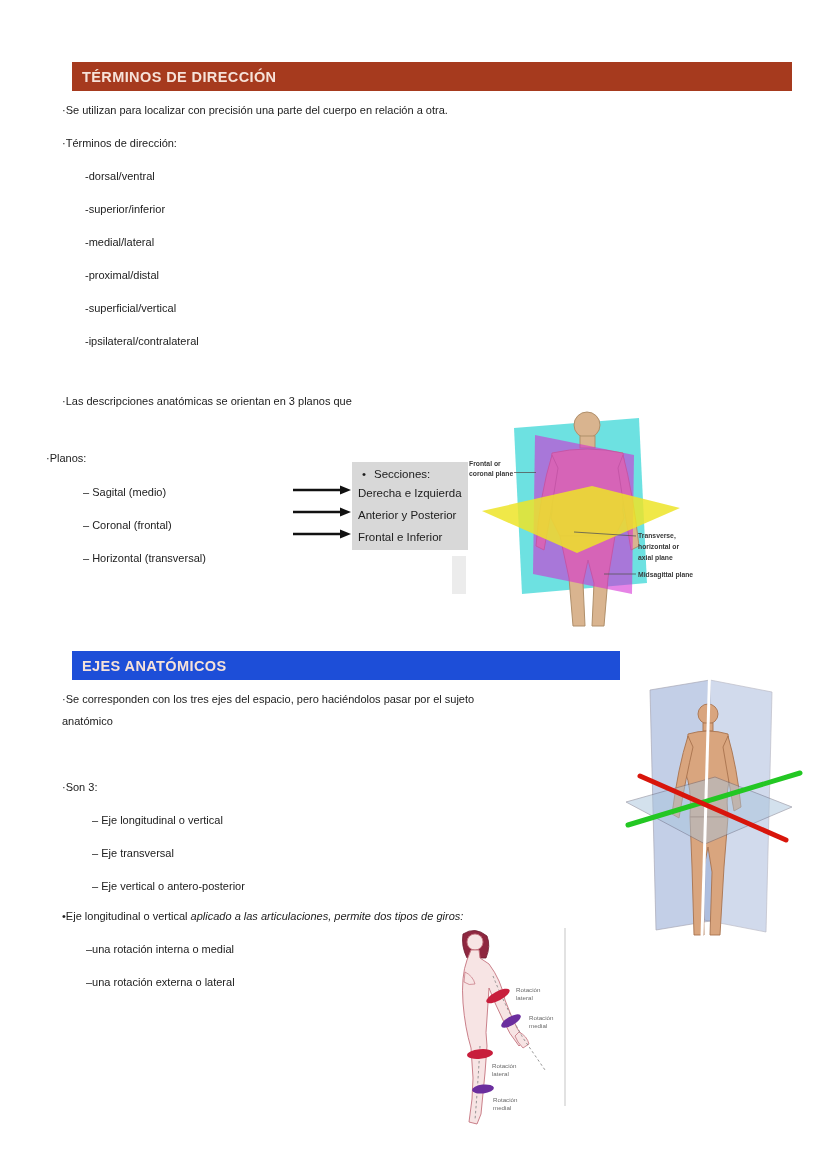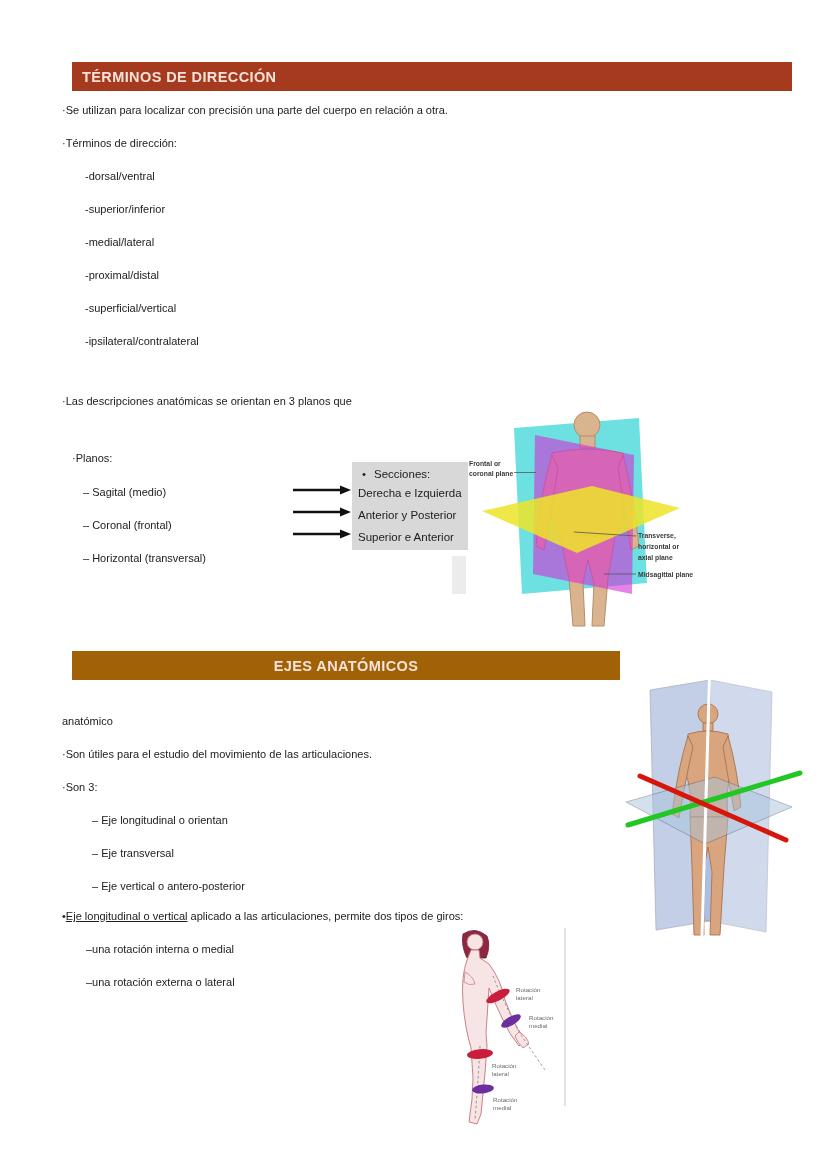--- a/index.html
+++ b/index.html
@@ -1,22 +1,22 @@
 <!DOCTYPE html>
 <html><head>
 <meta charset="utf-8">
 <style>
   html,body{margin:0;padding:0;background:#fff;}
   .page{position:relative;width:828px;height:1171px;background:#ffffff;
         font-family:"Liberation Sans",sans-serif;color:#212121;overflow:hidden;}
   .bar{position:absolute;height:29px;box-sizing:border-box;display:flex;align-items:center;
        padding:0 10px;font-size:14.5px;font-weight:600;letter-spacing:.4px;}
   .t{position:absolute;font-size:11px;line-height:20px;white-space:nowrap;}
-  .underline{text-decoration:underline;}
-  .pre{white-space:pre;}
+  .underline{}
+  .pre{white-space:pre;font-style:italic;}
   .graybox{position:absolute;left:352px;top:462px;width:116px;height:88px;background:#D8D8D8;}
   .graybox .bx{position:absolute;font-size:11.5px;color:#1c1c1c;white-space:nowrap;}
   .fragment{position:absolute;left:452px;top:556px;width:14px;height:38px;background:#ececec;}
   svg{position:absolute;display:block;}
   svg text{font-family:"Liberation Sans",sans-serif;}
   .figlabel{font-size:6.8px;font-weight:600;fill:#3a3a3a;}
   .rotlabel{font-size:6.2px;fill:#6a6a6a;}
 </style>
 </head>
 <body>
@@ -31,32 +31,32 @@
   <div class="t" style="left:62px;top:133px">·Términos de dirección:</div>
 
   <div class="t" style="left:85px;top:166px">-dorsal/ventral</div>
   <div class="t" style="left:85px;top:199px">-superior/inferior</div>
   <div class="t" style="left:85px;top:232px">-medial/lateral</div>
   <div class="t" style="left:85px;top:265px">-proximal/distal</div>
   <div class="t" style="left:85px;top:298px">-superficial/vertical</div>
   <div class="t" style="left:85px;top:331px">-ipsilateral/contralateral</div>
 
   <div class="t" style="left:62px;top:391px">·Las descripciones anatómicas se orientan en 3 planos que</div>
-  <div class="t" style="left:72px;top:448px">·Planos:</div>
+  <div class="t" style="left:46px;top:448px">·Planos:</div>
 
   <div class="t" style="left:83px;top:482px">– Sagital (medio)</div>
   <div class="t" style="left:83px;top:515px">– Coronal (frontal)</div>
   <div class="t" style="left:83px;top:548px">– Horizontal (transversal)</div>
 
   <div class="graybox">
     <span class="bx" style="left:10px;top:6px">•</span>
     <span class="bx" style="left:22px;top:6px">Secciones:</span>
     <span class="bx" style="left:6px;top:25px">Derecha e Izquierda</span>
     <span class="bx" style="left:6px;top:47px">Anterior y Posterior</span>
-    <span class="bx" style="left:6px;top:69px">Superior e Anterior</span>
+    <span class="bx" style="left:6px;top:69px">Frontal e Inferior</span>
   </div>
   <div class="fragment"></div>
 
   <svg style="left:292px;top:480px" width="62" height="62" viewBox="0 0 62 62">
     <g>
       <line x1="1" y1="10" x2="48" y2="10" stroke="#111" stroke-width="2.4"></line>
       <polygon points="48,5.6 59,10 48,14.4" fill="#111"></polygon>
     </g>
     <g>
       <line x1="1" y1="32" x2="48" y2="32" stroke="#111" stroke-width="2.4"></line>
@@ -89,29 +89,29 @@
     <text class="figlabel" x="17" y="78">coronal plane</text>
     <line x1="62" y1="74.5" x2="84" y2="74.5" stroke="#555" stroke-width="0.8"></line>
     <line x1="122" y1="134" x2="184" y2="138" stroke="#555" stroke-width="0.8"></line>
     <text class="figlabel" x="186" y="140">Transverse,</text>
     <text class="figlabel" x="186" y="151">horizontal or</text>
     <text class="figlabel" x="186" y="162">axial  plane</text>
     <line x1="152" y1="176" x2="184" y2="176" stroke="#555" stroke-width="0.8"></line>
     <text class="figlabel" x="186" y="179">Midsagittal plane</text>
   </svg>
 
-  <div class="bar" style="left: 72px; top: 651px; width: 548px; background-color: #a16207; color: rgb(246, 226, 217); justify-content: center;">
+  <div class="bar" style="left: 72px; top: 651px; width: 548px; background-color: #1d4ed8; color: rgb(246, 226, 217);">
     <span>EJES ANATÓMICOS</span>
   </div>
 
+  <div class="t" style="left:62px;top:689px">·Se corresponden con los tres ejes del espacio, pero haciéndolos pasar por el sujeto</div>
   <div class="t" style="left:62px;top:711px">anatómico</div>
-  <div class="t" style="left:62px;top:744px">·Son útiles para el estudio del movimiento de las articulaciones.</div>
   <div class="t" style="left:62px;top:777px">·Son 3:</div>
 
-  <div class="t" style="left:92px;top:810px">– Eje longitudinal o orientan</div>
+  <div class="t" style="left:92px;top:810px">– Eje longitudinal o vertical</div>
   <div class="t" style="left:92px;top:843px">– Eje transversal</div>
   <div class="t" style="left:92px;top:876px">– Eje vertical o antero-posterior</div>
 
   <div class="t" style="left:62px;top:906px">
     <span>•</span><span class="underline">Eje longitudinal o vertical</span><span class="pre"> aplicado a las articulaciones, permite dos tipos de giros:</span>
   </div>
 
   <div class="t" style="left:86px;top:939px">–una rotación interna o medial</div>
   <div class="t" style="left:86px;top:972px">–una rotación externa o lateral</div>
 

